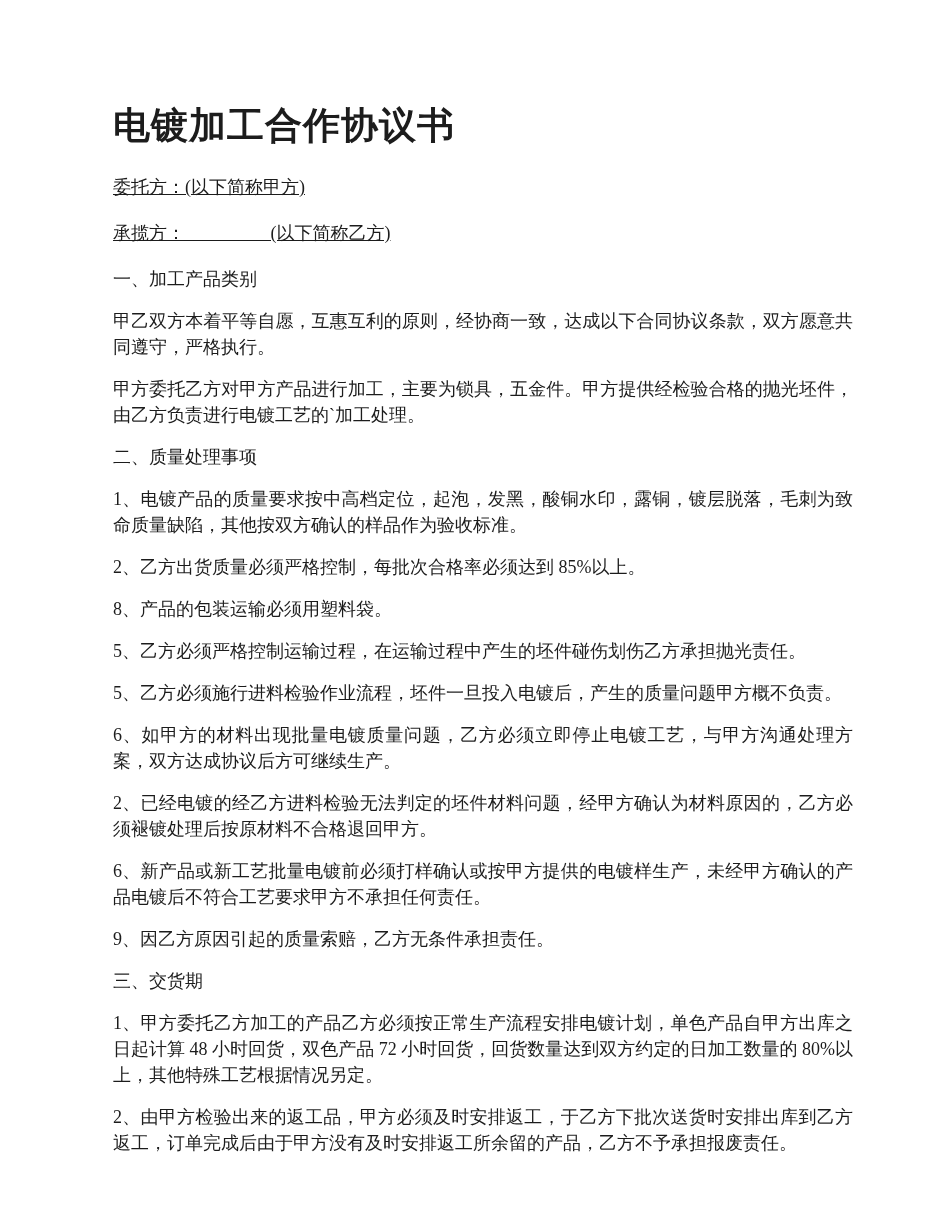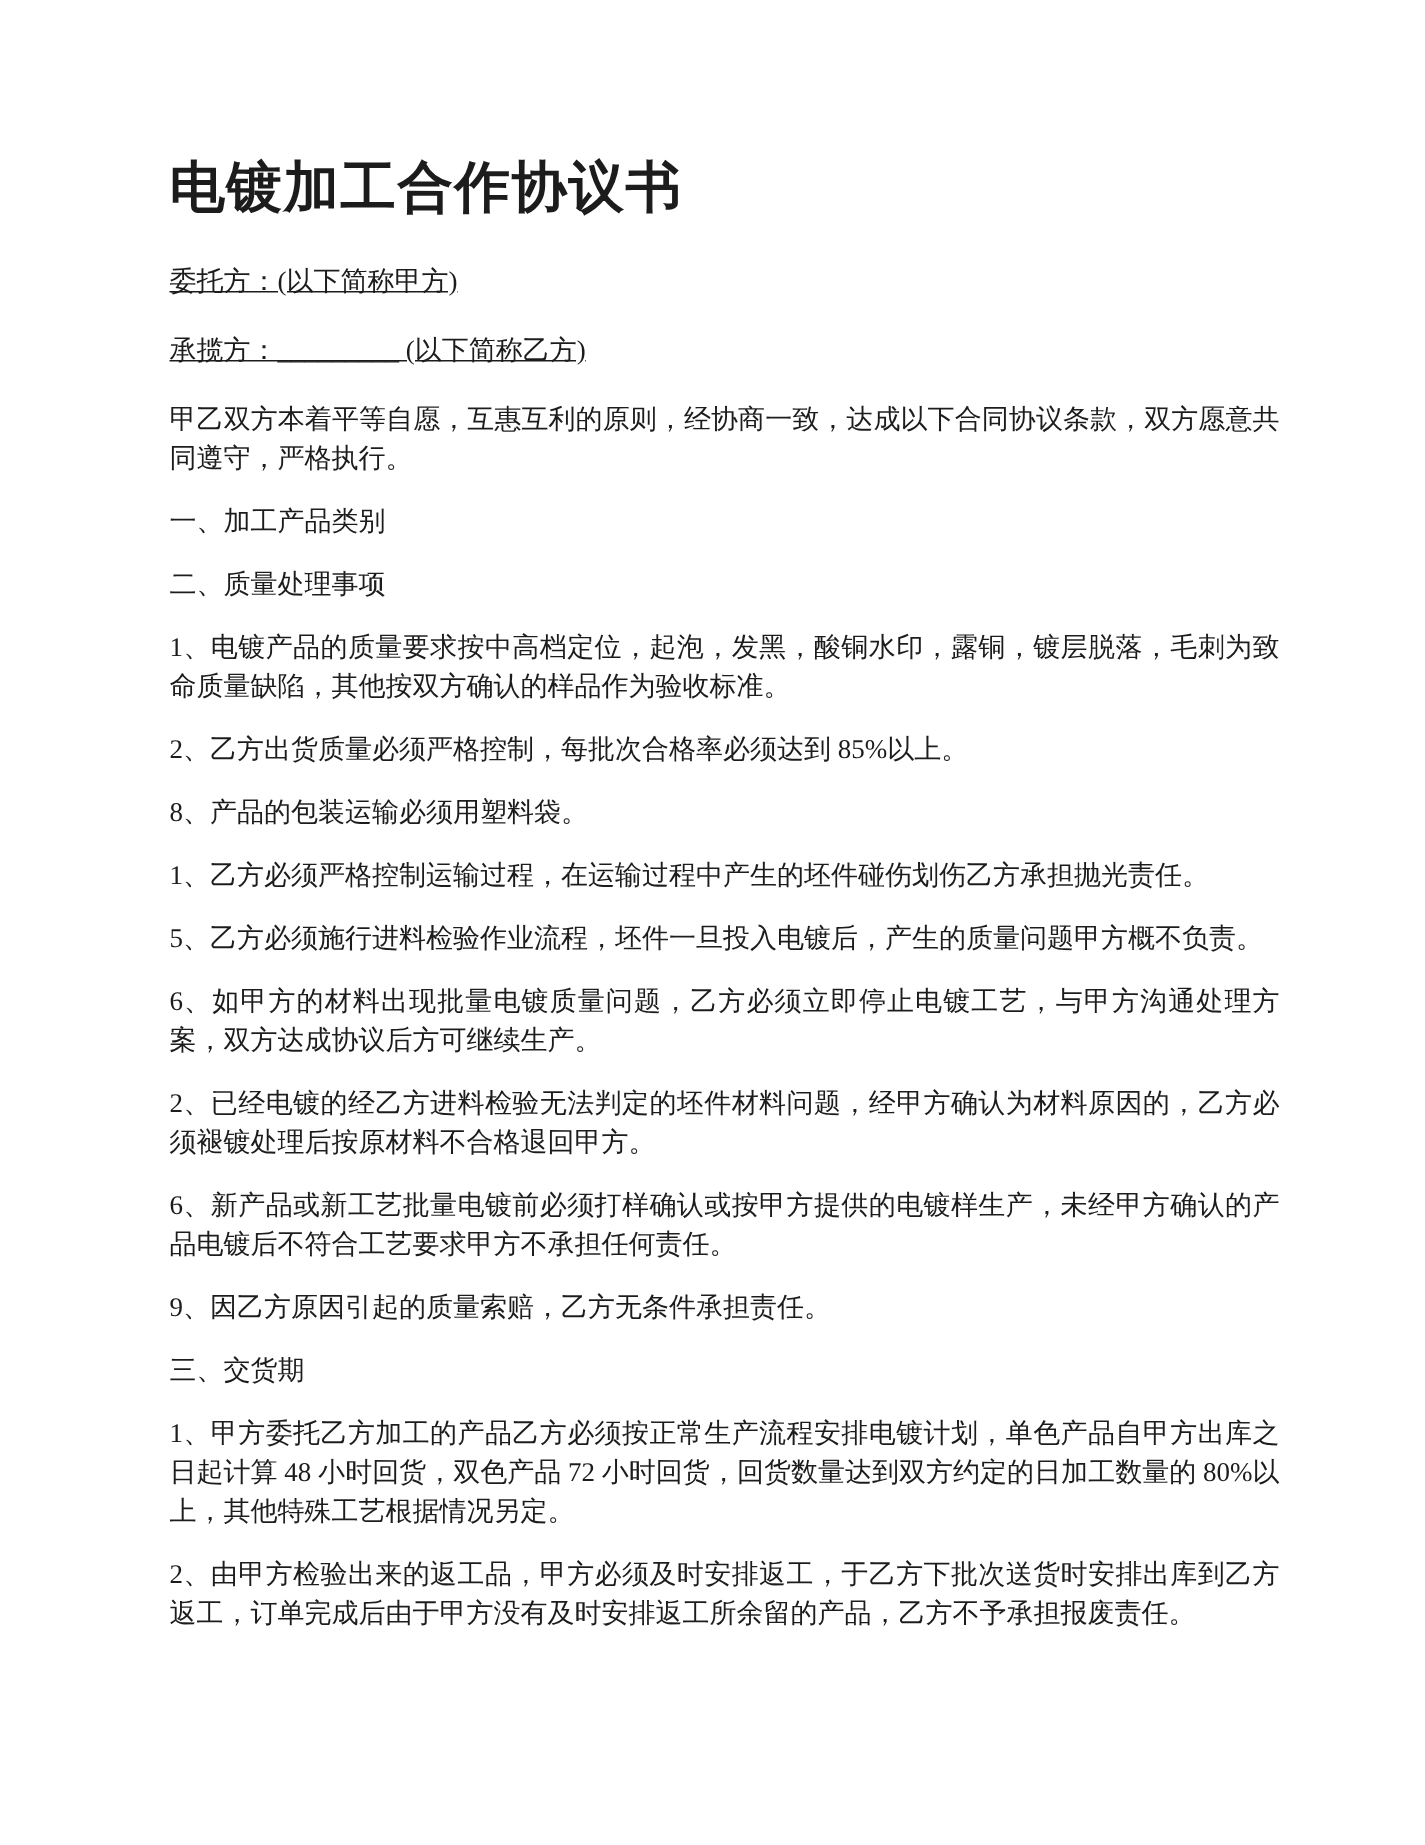--- a/index.html
+++ b/index.html
@@ -53,34 +53,35 @@
 <body>
 
 <div class="page">
 
   <h1 class="doc-title">电镀加工合作协议书</h1>
 
   <p class="line">委托方：(以下简称甲方)</p>
 
   <p class="line">承揽方：_________ (以下简称乙方)</p>
 
+  <p class="para sect-heading">一、加工产品类别</p>
+
   <p class="para">甲乙双方本着平等自愿，互惠互利的原则，经协商一致，达成以下合同协议条款，双方愿意共同遵守，严格执行。</p>
 
-  <p class="para sect-heading">一、加工产品类别</p>
-
+  <p class="para">甲方委托乙方对甲方产品进行加工，主要为锁具，五金件。甲方提供经检验合格的抛光坯件，由乙方负责进行电镀工艺的`加工处理。</p>
 
   <p class="para sect-heading">二、质量处理事项</p>
 
   <p class="para">1、电镀产品的质量要求按中高档定位，起泡，发黑，酸铜水印，露铜，镀层脱落，毛刺为致命质量缺陷，其他按双方确认的样品作为验收标准。</p>
 
   <p class="para">2、乙方出货质量必须严格控制，每批次合格率必须达到 85%以上。</p>
 
   <p class="para">8、产品的包装运输必须用塑料袋。</p>
 
-  <p class="para">1、乙方必须严格控制运输过程，在运输过程中产生的坯件碰伤划伤乙方承担抛光责任。</p>
+  <p class="para">5、乙方必须严格控制运输过程，在运输过程中产生的坯件碰伤划伤乙方承担抛光责任。</p>
 
   <p class="para">5、乙方必须施行进料检验作业流程，坯件一旦投入电镀后，产生的质量问题甲方概不负责。</p>
 
   <p class="para">6、如甲方的材料出现批量电镀质量问题，乙方必须立即停止电镀工艺，与甲方沟通处理方案，双方达成协议后方可继续生产。</p>
 
   <p class="para">2、已经电镀的经乙方进料检验无法判定的坯件材料问题，经甲方确认为材料原因的，乙方必须褪镀处理后按原材料不合格退回甲方。</p>
 
   <p class="para">6、新产品或新工艺批量电镀前必须打样确认或按甲方提供的电镀样生产，未经甲方确认的产品电镀后不符合工艺要求甲方不承担任何责任。</p>
 
   <p class="para">9、因乙方原因引起的质量索赔，乙方无条件承担责任。</p>

